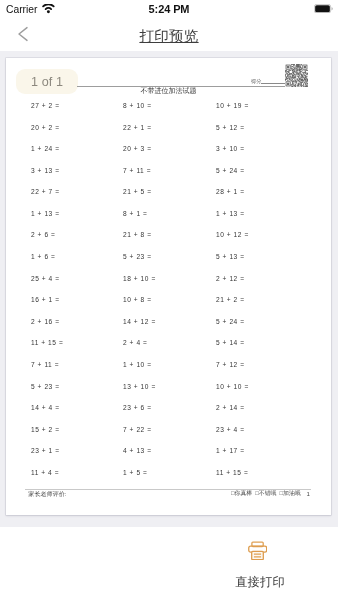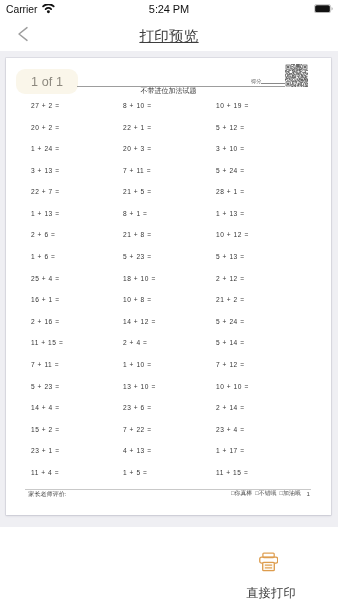--- a/index.html
+++ b/index.html
@@ -10,21 +10,21 @@
     overflow:hidden;
   }
   .phone{position:relative;width:338px;height:600px;background:#ffffff;}
 
   
   .statusbar{position:absolute;top:0;left:0;width:338px;height:20px;background:#ffffff;}
   .sb-left{position:absolute;left:6px;top:0;height:20px;display:flex;align-items:center;}
   .sb-carrier{font-size:10.3px;color:#121212;letter-spacing:0px;line-height:18px;margin-right:4.5px;}
   .sb-wifi{display:block;margin-top:-2.5px;}
   .sb-time{position:absolute;left:0;right:0;top:0;height:20px;line-height:18px;text-align:center;
-           font-size:11px;font-weight:normal;color:#121212;letter-spacing:-0.1px;}
+           font-size:11px;font-weight:bold;color:#121212;letter-spacing:-0.1px;}
   .sb-right{position:absolute;right:5.5px;top:-2px;height:20px;display:flex;align-items:center;}
 
   
   .navbar{position:absolute;top:20px;left:0;width:338px;height:31px;background:#ffffff;}
   .nav-back{position:absolute;left:15px;top:4.5px;width:16px;height:18px;}
   .nav-title{position:absolute;left:0;right:0;top:0;height:31px;line-height:33px;text-align:center;
              font-size:14.5px;color:#3e3e3e;letter-spacing:.3px;text-decoration:underline;}
 
   
   .scroll{position:absolute;top:51px;left:0;width:338px;height:476px;background:#efeff3;overflow:hidden;}
@@ -58,21 +58,21 @@
   .ws-foot-line{position:absolute;left:0;top:0;width:286.3px;height:1px;background:#c9c9c9;}
   .ws-foot-label{position:absolute;left:3.3px;top:2.9px;font-size:6.1px;color:#4a4a4a;line-height:5.4px;letter-spacing:0px;}
   .ws-foot-opts{position:absolute;left:206px;top:2.9px;font-size:5.9px;color:#4a4a4a;line-height:5.6px;letter-spacing:0px;white-space:nowrap;}
   .ws-foot-num{position:absolute;left:281.5px;top:2.9px;font-size:6.1px;color:#4a4a4a;line-height:5.6px;}
 
   
   .toolbar{position:absolute;left:0;top:527px;width:338px;height:73px;background:#ffffff;}
   .tb-item{position:absolute;top:0;width:110px;height:73px;display:flex;flex-direction:column;
            align-items:center;justify-content:flex-start;padding-top:13.5px;box-sizing:border-box;}
   .tb-item0{left:17.5px;}
-  .tb-item1{left:216px;justify-content:flex-end;}
+  .tb-item1{left:205px;}
   .tb-icon{width:20px;height:20px;display:block;}
   .tb-item1 .tb-icon{margin-left:-4.4px;}
   .tb-item0 .tb-icon{margin-left:-0.5px;}
   .tb-label{margin-top:14px;font-size:12.2px;color:#3a3a3a;letter-spacing:.2px;line-height:14px;}
 </style>
 </head>
 <body>
 
 <div class="phone">
 

